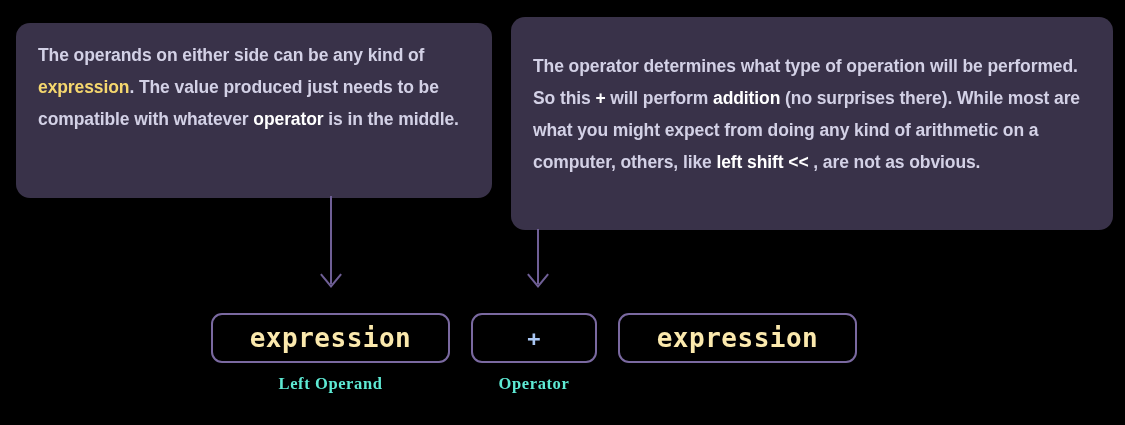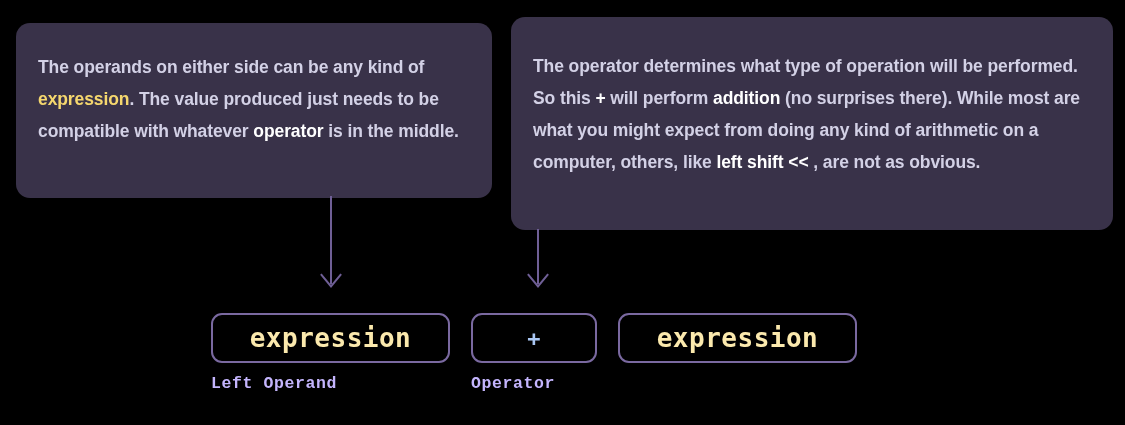--- a/index.html
+++ b/index.html
@@ -31,21 +31,21 @@
     font-weight: 700;
     font-size: 17.5px;
     line-height: 32px;
     letter-spacing: -0.1px;
   }
   .callout-left {
     left: 16px;
     top: 23px;
     width: 476px;
     height: 175px;
-    padding: 28px 26px 0 22px;
+    padding: 16px 26px 0 22px;
   }
   .callout-right {
     left: 511px;
     top: 17px;
     width: 602px;
     height: 213px;
     padding: 33px 22px 0 22px;
   }
   .callout p {
     margin: 0;
@@ -90,26 +90,26 @@
     font-size: 26px;
     letter-spacing: 0.5px;
     color: #fbe9ad;
   }
   .token-box.operator {
     color: #a9c6f2;
     font-size: 22px;
   }
   .token-label {
     margin-top: 11px;
-    text-align: left;
-    font-family: Liberation Mono, monospace;
+    text-align: center;
+    font-family: Liberation Serif, serif;
     font-weight: 700;
     font-size: 16.5px;
     letter-spacing: 0.6px;
-    color: #c4b5fd;
+    color: #5eead4;
     white-space: nowrap;
   }
 
   .token-left     { left: 211px; width: 239px; }
   .token-operator { left: 471px; width: 126px; }
   .token-right    { left: 618px; width: 239px; }
 </style>
 </head>
 <body>
 

